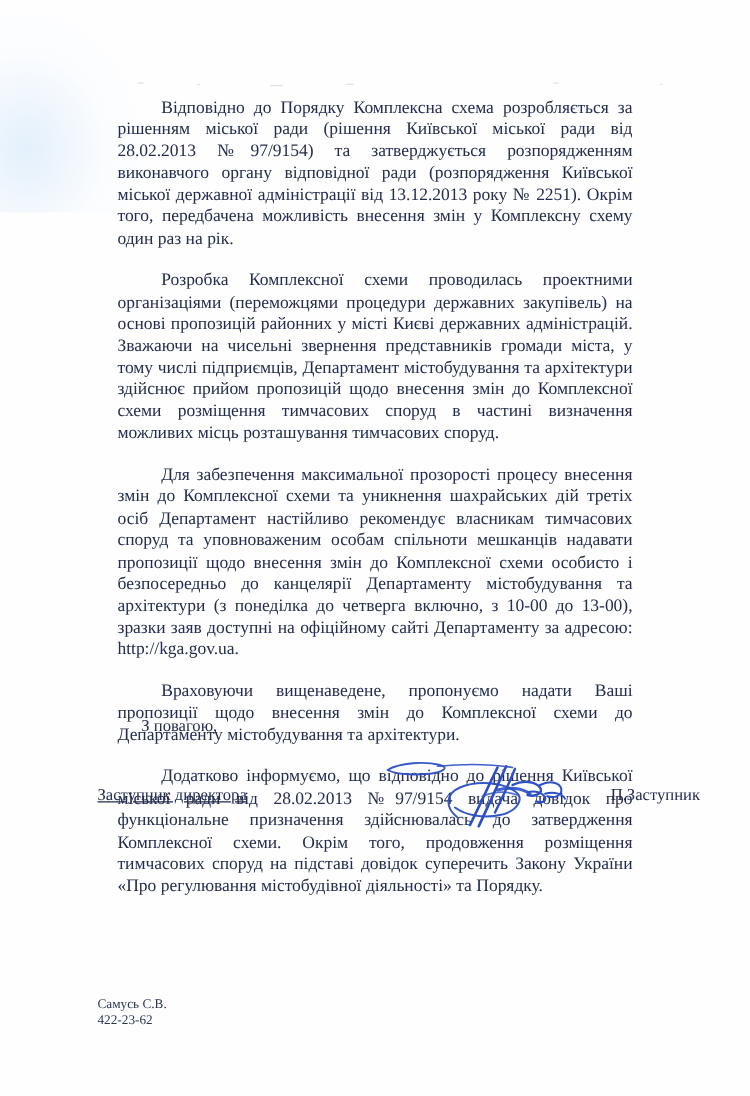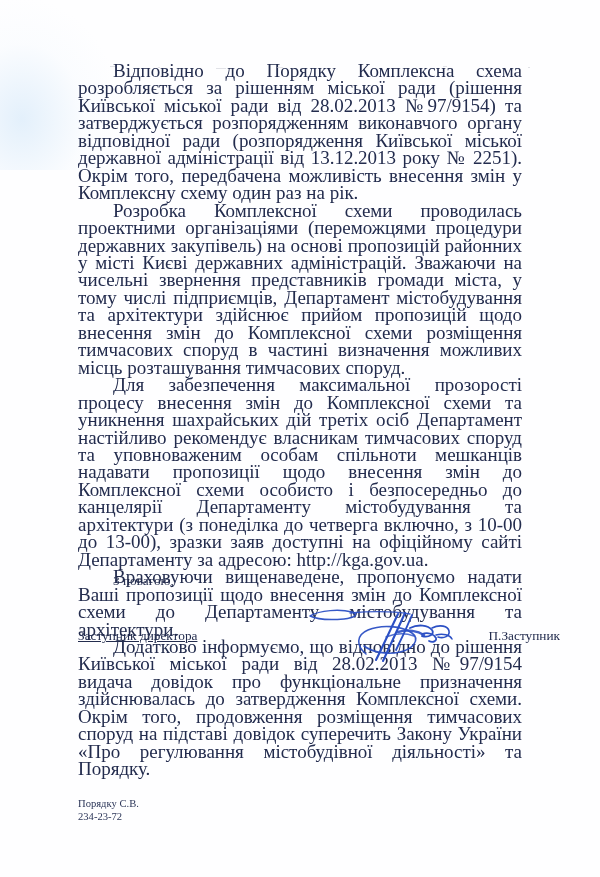--- a/index.html
+++ b/index.html
@@ -27,25 +27,25 @@
     background: radial-gradient(ellipse at 18% 70%, rgba(205,228,248,0.55) 0%, rgba(238,246,253,0.22) 45%, rgba(255,255,255,0) 72%);
     pointer-events: none;
   }
   .body-text {
     position: absolute;
     left: 78px;
     top: 62px;
     width: 444px;
   }
   p.para {
-    margin: 0;
+    margin: 16px;
     text-align: justify;
     text-justify: inter-word;
     text-indent: 35px;
-    font-size: 19px;
+    font-size: 14px;
     line-height: 17.45px;
     letter-spacing: -0.02px;
     word-spacing: 0.1px;
     hyphens: none;
   }
   .sign-block {
     position: absolute;
     left: 78px;
     top: 572px;
     width: 482px;
@@ -134,22 +134,22 @@
           <path d="M92 30 C102 27, 112 29, 118 33" stroke-width="2.4" opacity="0.9"></path>
           <path d="M80 35 C90 31, 100 31, 108 34" stroke-width="1.4" opacity="0.8"></path>
         </g>
       </svg>
 
       <div class="sign-name">П.Заступник</div>
     </div>
   </div>
 
   <div class="footer">
-    <div>Порядку С.В.</div>
-    <div>234-23-72</div>
+    <div>Самусь С.В.</div>
+    <div>422-23-62</div>
   </div>
 
   <div class="speck" style="left:110px;top:66px;width:5px;height:1px;"></div>
   <div class="speck" style="left:158px;top:67px;width:2px;height:1px;"></div>
   <div class="speck" style="left:216px;top:68px;width:10px;height:1px;"></div>
   <div class="speck" style="left:277px;top:67px;width:6px;height:1px;"></div>
   <div class="speck" style="left:443px;top:66px;width:4px;height:1px;"></div>
   <div class="speck" style="left:528px;top:67px;width:2px;height:1px;"></div>
 
 </div>

